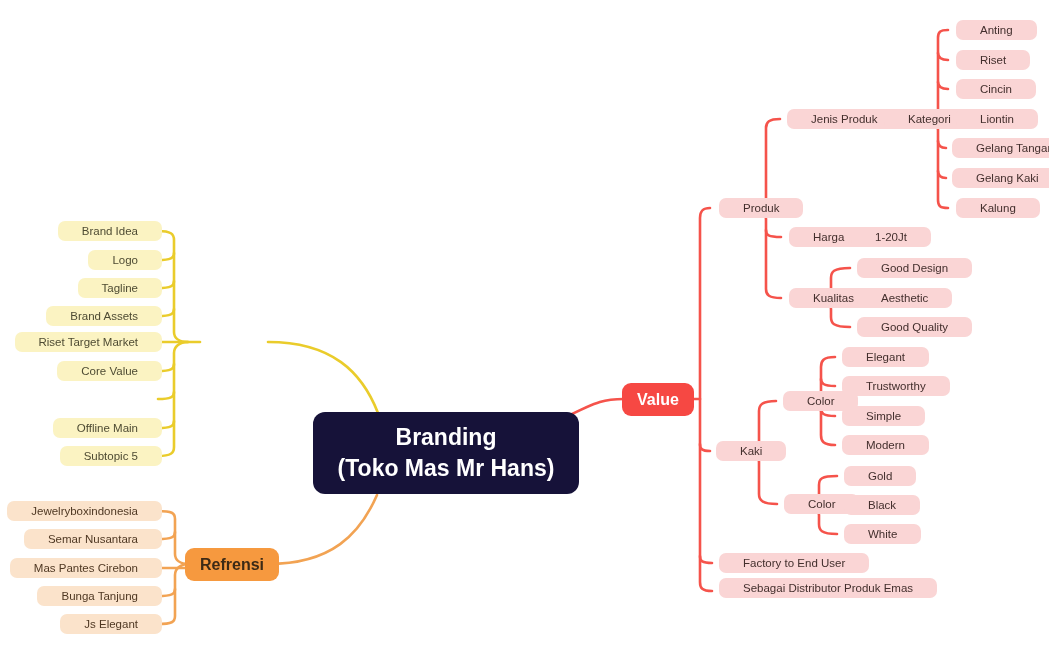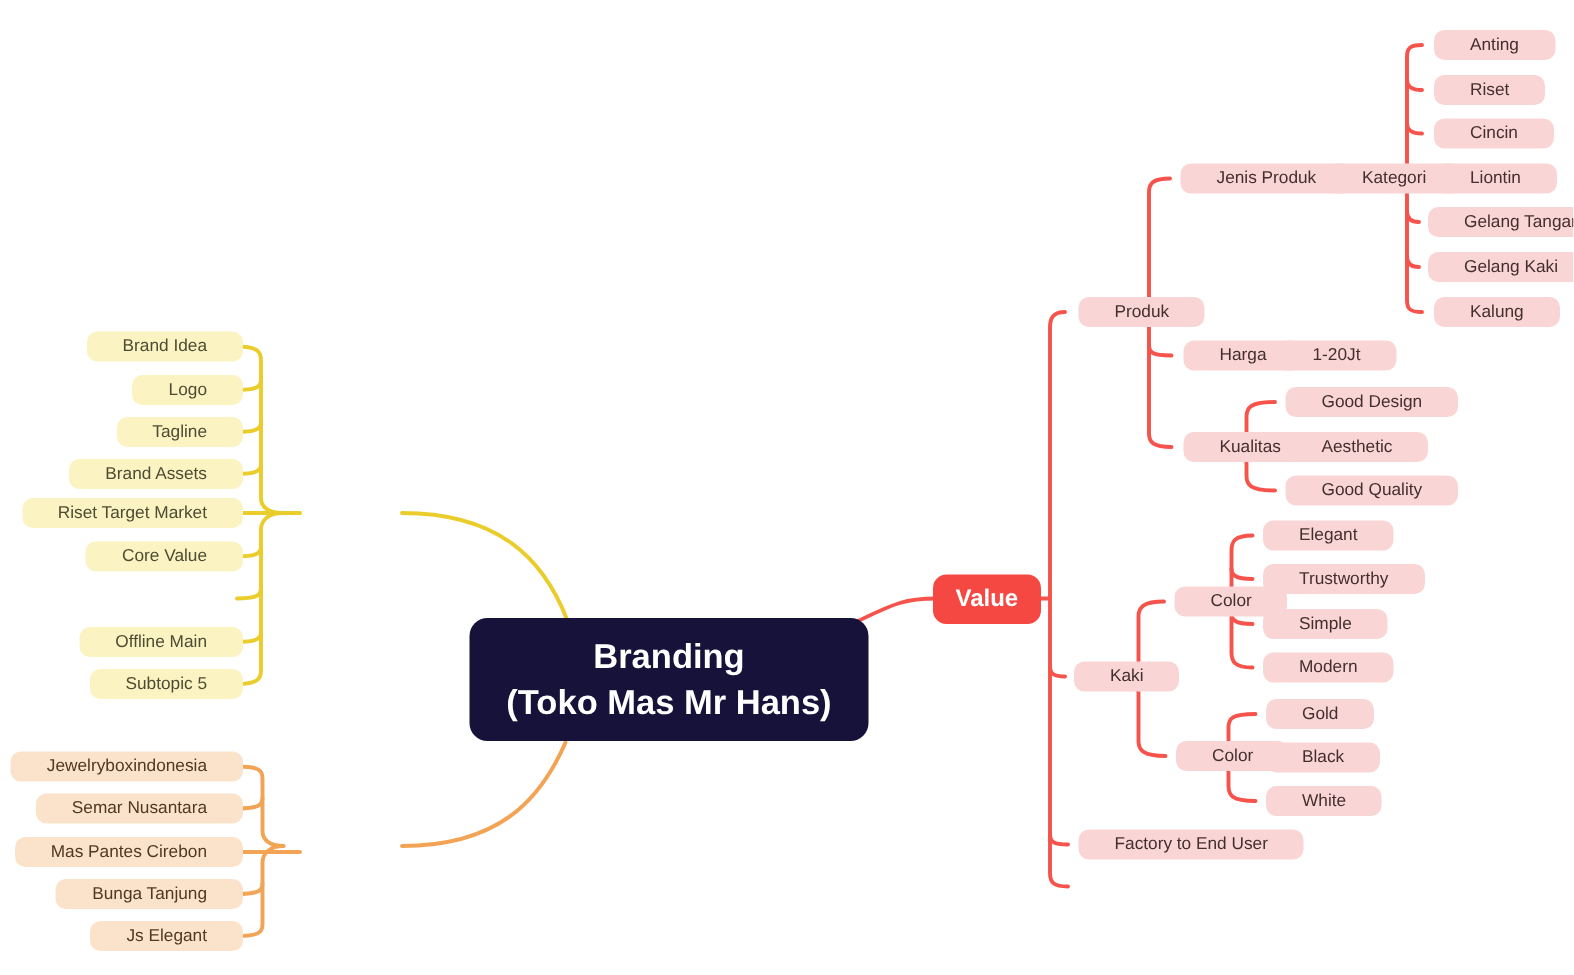--- a/index.html
+++ b/index.html
@@ -95,20 +95,21 @@
 
   <div class="node leaf yellow" style="right:887px;top:221px">Brand Idea</div>
   <div class="node leaf yellow" style="right:887px;top:250px">Logo</div>
   <div class="node leaf yellow" style="right:887px;top:278px">Tagline</div>
   <div class="node leaf yellow" style="right:887px;top:306px">Brand Assets</div>
   <div class="node leaf yellow" style="right:887px;top:332px">Riset Target Market</div>
   <div class="node leaf yellow" style="right:887px;top:361px">Core Value</div>
   <div class="node leaf yellow" style="right:887px;top:418px">Offline Main</div>
   <div class="node leaf yellow" style="right:887px;top:446px">Subtopic 5</div>
 
+  <div class="node branch refrensi" style="left:185px;top:548px">Refrensi</div>
   <div class="node leaf orange" style="right:887px;top:501px">Jewelryboxindonesia</div>
   <div class="node leaf orange" style="right:887px;top:529px">Semar Nusantara</div>
   <div class="node leaf orange" style="right:887px;top:558px">Mas Pantes Cirebon</div>
   <div class="node leaf orange" style="right:887px;top:586px">Bunga Tanjung</div>
   <div class="node leaf orange" style="right:887px;top:614px">Js Elegant</div>
 
   <div class="node branch value" style="left:622px;top:383px">Value</div>
 
   <div class="node leaf pink" style="left:708px;top:198px">Produk</div>
   <div class="node leaf pink" style="left:776px;top:109px">Jenis Produk</div>
@@ -134,14 +135,15 @@
   <div class="node leaf pink" style="left:831px;top:347px">Elegant</div>
   <div class="node leaf pink" style="left:831px;top:376px">Trustworthy</div>
   <div class="node leaf pink" style="left:831px;top:406px">Simple</div>
   <div class="node leaf pink" style="left:831px;top:435px">Modern</div>
   <div class="node leaf pink" style="left:773px;top:494px">Color</div>
   <div class="node leaf pink" style="left:833px;top:466px">Gold</div>
   <div class="node leaf pink" style="left:833px;top:495px">Black</div>
   <div class="node leaf pink" style="left:833px;top:524px">White</div>
 
   <div class="node leaf pink" style="left:708px;top:553px">Factory to End User</div>
+  <div class="node leaf pink" style="left:708px;top:578px">Sebagai Distributor Produk Emas</div>
 
 </div>
 
 </body></html>

